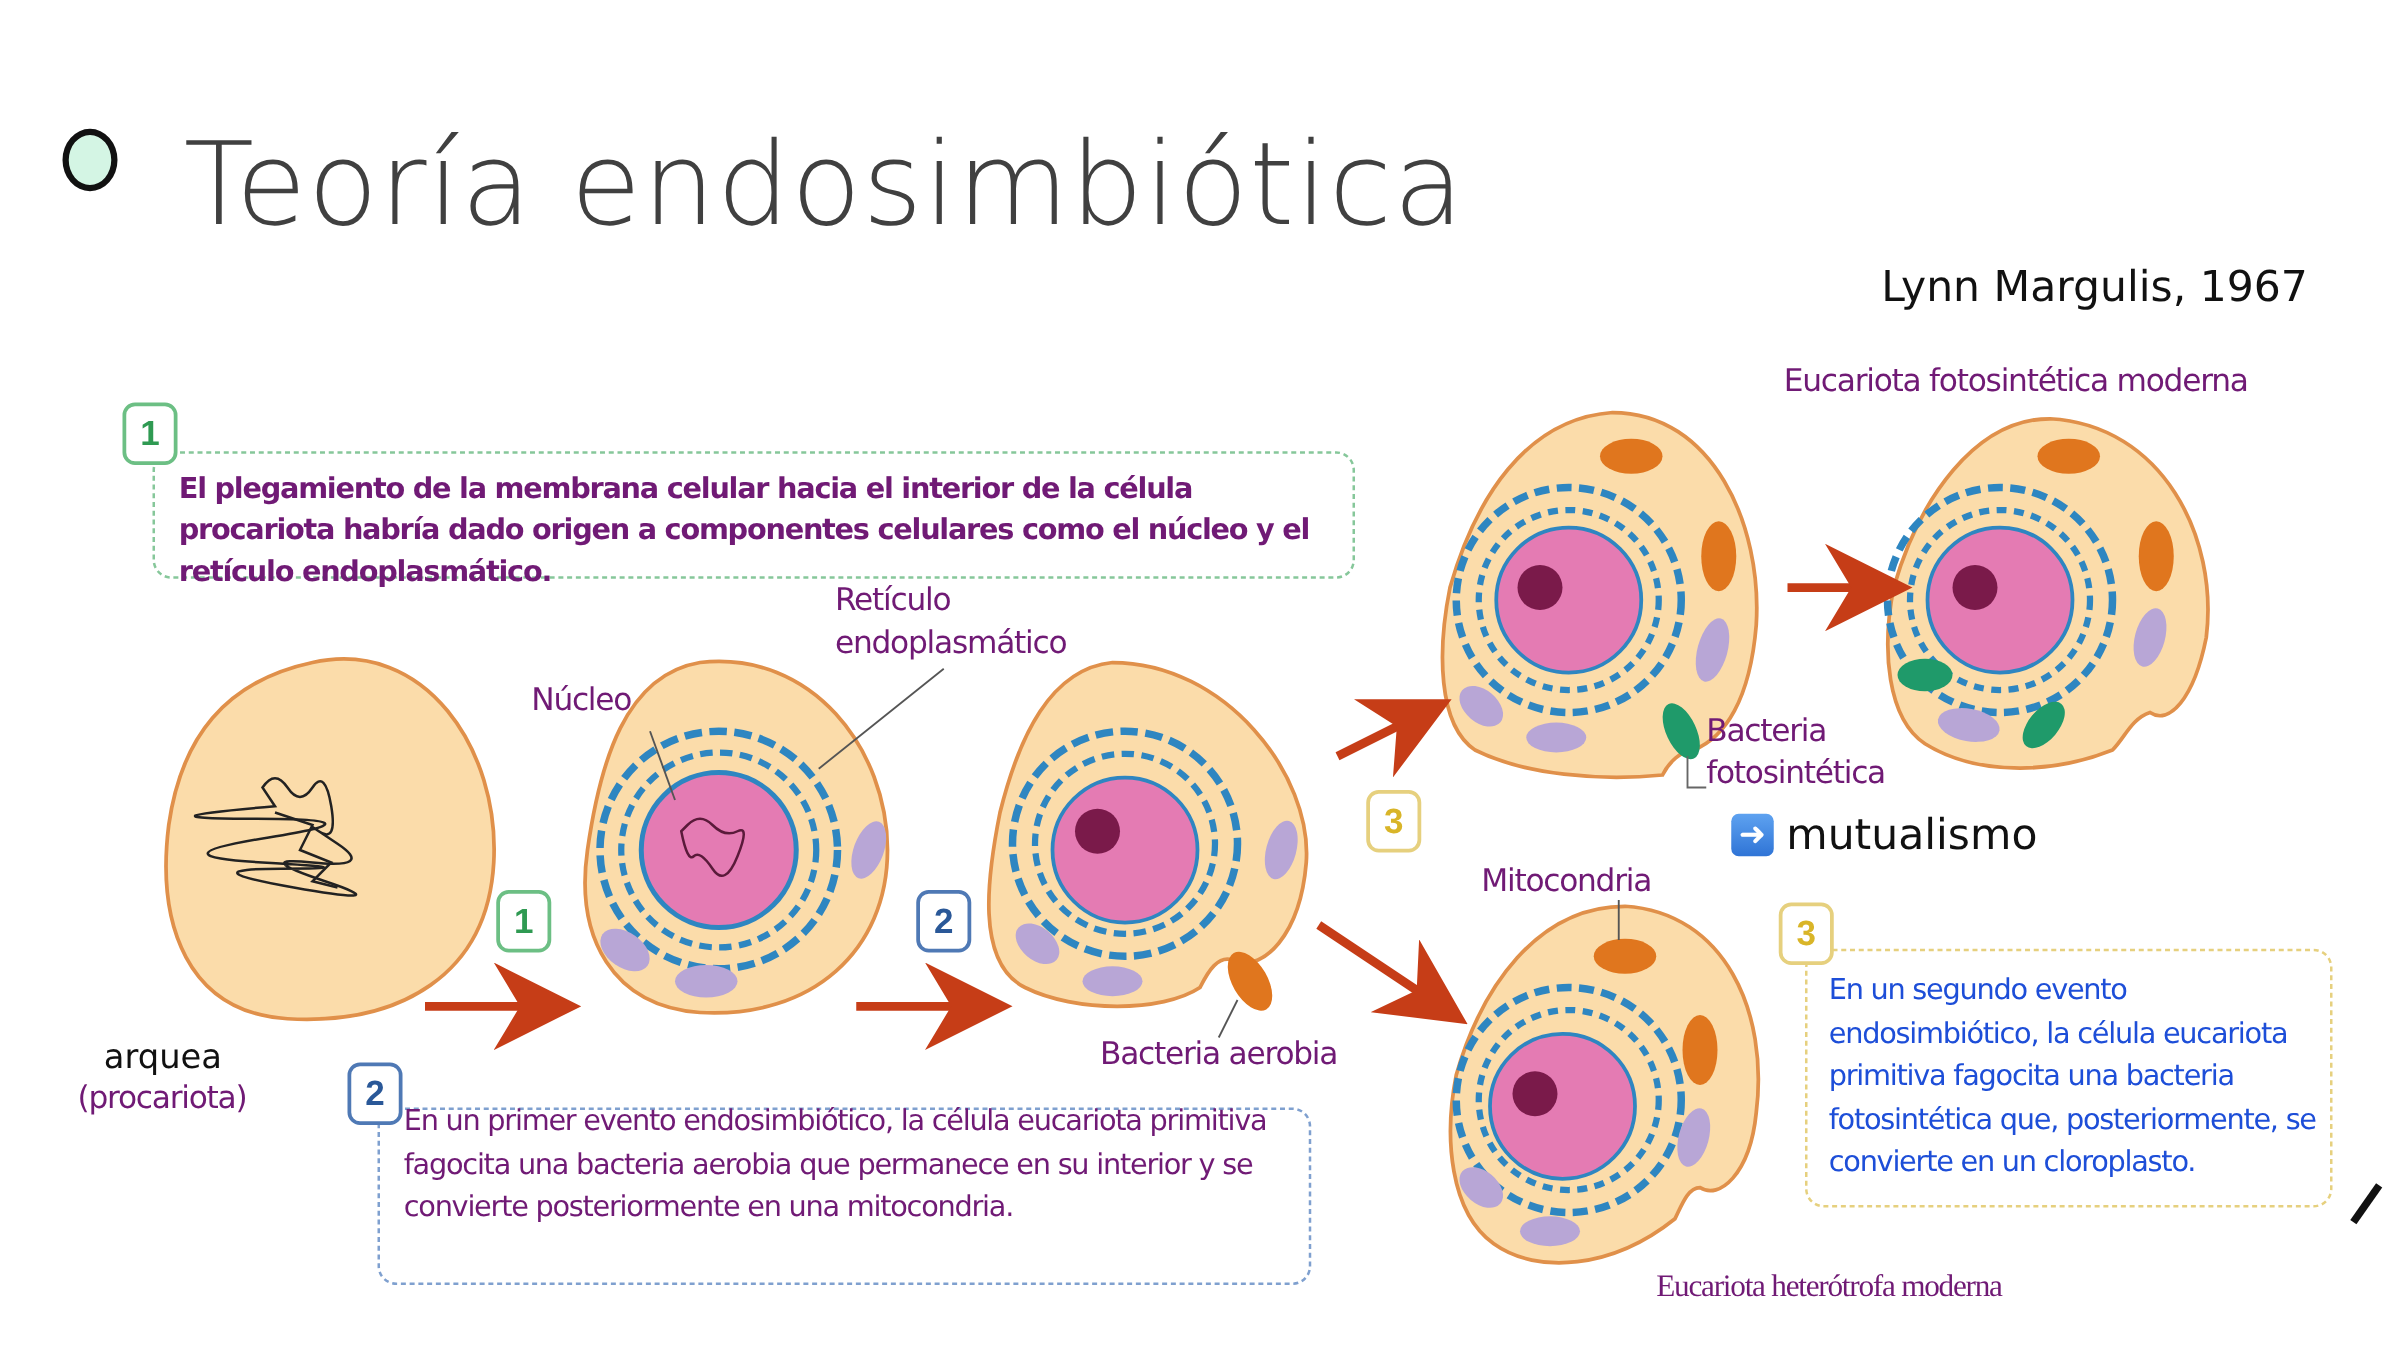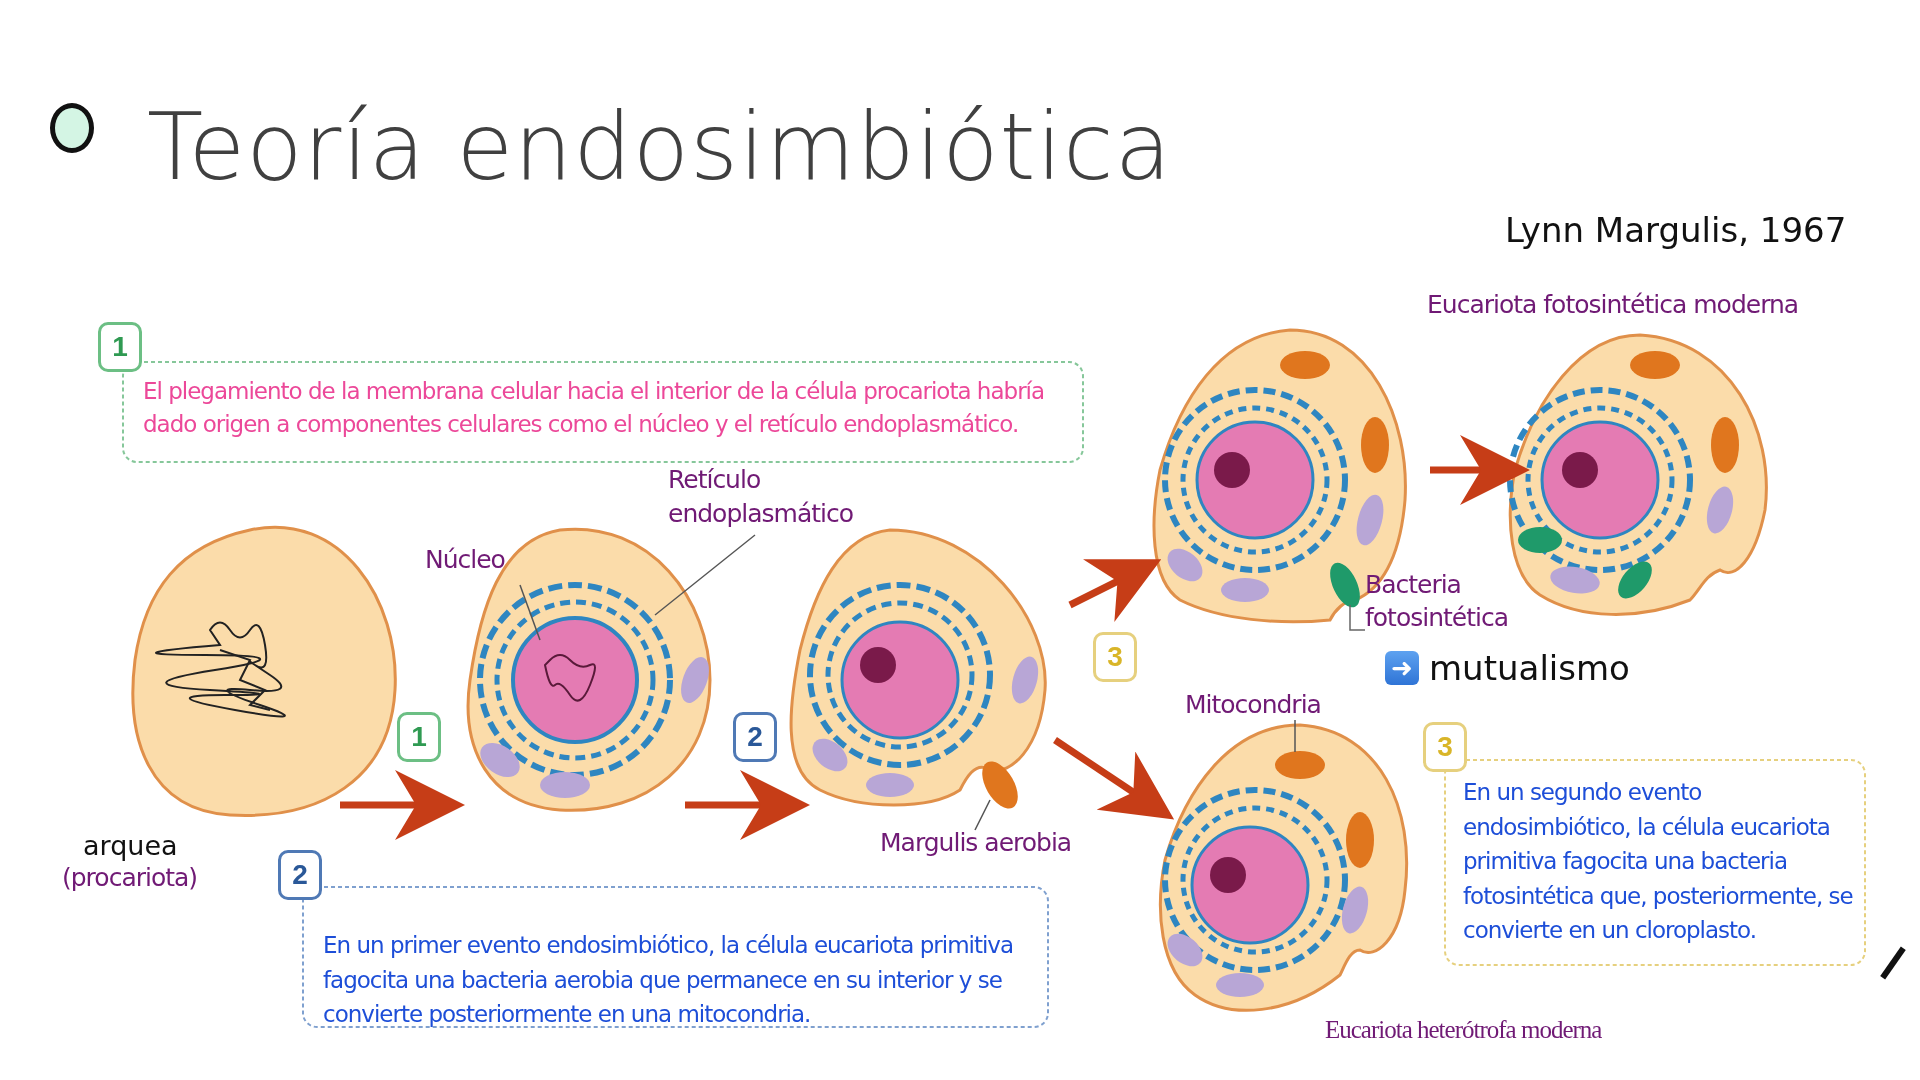--- a/index.html
+++ b/index.html
@@ -115,38 +115,38 @@
     <line x1="1055" y1="740" x2="1145" y2="800" marker-end="url(#ah)"></line>
     <line x1="1430" y1="470" x2="1495" y2="470" marker-end="url(#ah)"></line>
   </g>
 
   <rect x="123" y="362" width="960" height="100" rx="14" fill="none" stroke="#86c79a" stroke-width="2" stroke-dasharray="4 3"></rect>
   <rect x="303" y="887" width="745" height="140" rx="14" fill="none" stroke="#7fa0cf" stroke-width="2" stroke-dasharray="4 3"></rect>
   <rect x="1445" y="760" width="420" height="205" rx="14" fill="none" stroke="#e6d07e" stroke-width="2" stroke-dasharray="4 3"></rect>
 </svg>
 
 <div class="abs badge g" style="left:98px;top:322px;">1</div>
-<div class="abs" style="left:143px;top:375px;width:930px;font-family:'DejaVu Sans',sans-serif;font-size:23px;color:#ec4899;letter-spacing:-1px;line-height:1.45;">El plegamiento de la membrana celular hacia el interior de la célula procariota habría dado origen a componentes celulares como el núcleo y el retículo endoplasmático.</div>
+<div class="abs" style="left:143px;top:375px;width:930px;font-family:'DejaVu Sans',sans-serif;font-size:23px;color:#701a75;letter-spacing:-1px;line-height:1.45;font-weight:bold;">El plegamiento de la membrana celular hacia el interior de la célula procariota habría dado origen a componentes celulares como el núcleo y el retículo endoplasmático.</div>
 
 <div class="abs badge b" style="left:278px;top:850px;">2</div>
-<div class="abs" style="left:323px;top:928px;width:715px;font-family:'DejaVu Sans',sans-serif;font-size:23px;color:#1d4ed8;letter-spacing:-1px;line-height:1.5;">En un primer evento endosimbiótico, la célula eucariota primitiva fagocita una bacteria aerobia que permanece en su interior y se convierte posteriormente en una mitocondria.</div>
+<div class="abs" style="left:323px;top:880px;width:715px;font-family:'DejaVu Sans',sans-serif;font-size:23px;color:#701a75;letter-spacing:-1px;line-height:1.5;">En un primer evento endosimbiótico, la célula eucariota primitiva fagocita una bacteria aerobia que permanece en su interior y se convierte posteriormente en una mitocondria.</div>
 
 <div class="abs badge y" style="left:1423px;top:722px;">3</div>
 <div class="abs" style="left:1463px;top:775px;width:390px;font-family:'DejaVu Sans',sans-serif;font-size:23px;color:#1d4ed8;letter-spacing:-1px;line-height:1.5;">En un segundo evento endosimbiótico, la célula eucariota primitiva fagocita una bacteria fotosintética que, posteriormente, se convierte en un cloroplasto.</div>
 
 <div class="abs badge g" style="left:397px;top:712px;">1</div>
 <div class="abs badge b" style="left:733px;top:712px;">2</div>
 <div class="abs badge y" style="left:1093px;top:632px;">3</div>
 
 <div class="abs" style="left:83px;top:830px;font-family:'DejaVu Sans',sans-serif;font-size:27px;color:#111;">arquea</div>
 <div class="abs lbl" style="left:62px;top:863px;">(procariota)</div>
 <div class="abs lbl" style="left:425px;top:545px;">Núcleo</div>
 <div class="abs lbl" style="left:668px;top:465px;">Retículo</div>
 <div class="abs lbl" style="left:668px;top:499px;">endoplasmático</div>
-<div class="abs lbl" style="left:880px;top:828px;">Margulis aerobia</div>
+<div class="abs lbl" style="left:880px;top:828px;">Bacteria aerobia</div>
 <div class="abs lbl" style="left:1365px;top:570px;">Bacteria</div>
 <div class="abs lbl" style="left:1365px;top:603px;">fotosintética</div>
 <div class="abs lbl" style="left:1185px;top:690px;">Mitocondria</div>
 <div class="abs lbl" style="left:1427px;top:290px;">Eucariota fotosintética moderna</div>
 <div class="abs lbl" style="left:1325px;top:1015px;font-family:Liberation Serif, serif;">Eucariota heterótrofa moderna</div>
 
 <div class="abs mutual">
   <span class="arrowicon">➜</span>
   <span>mutualismo</span>
 </div>

